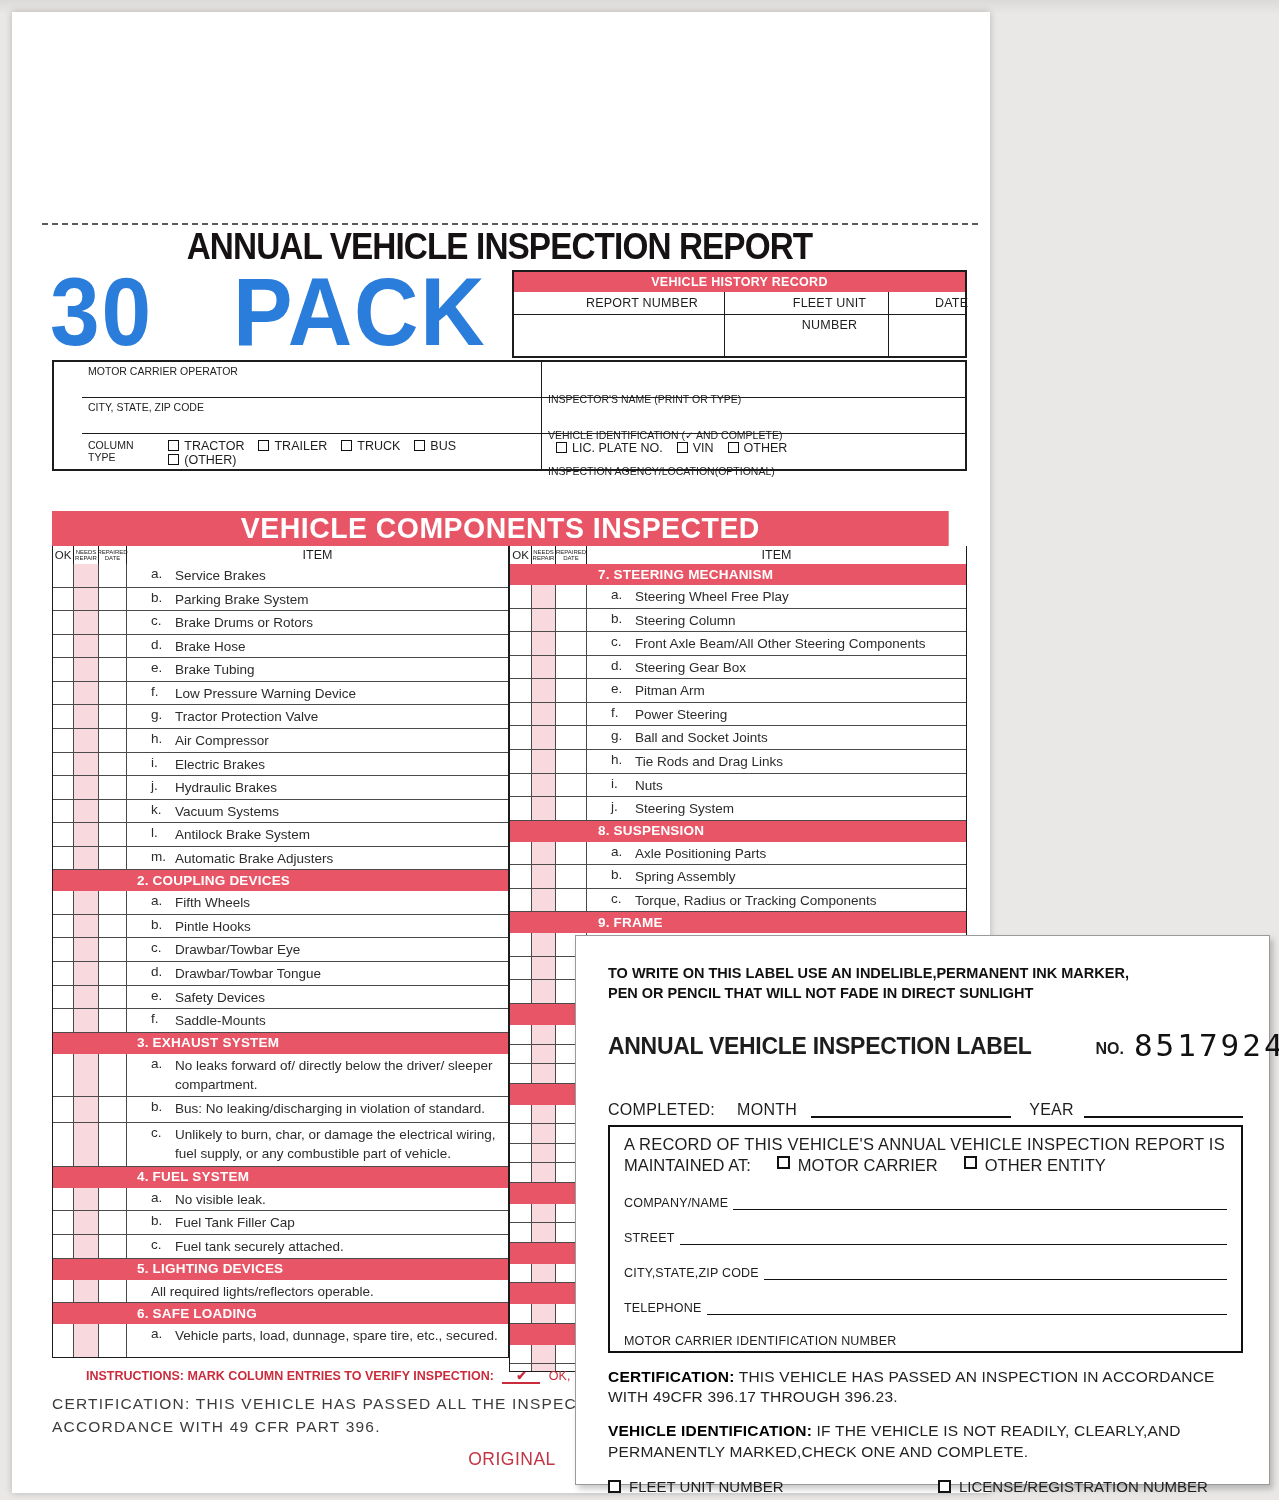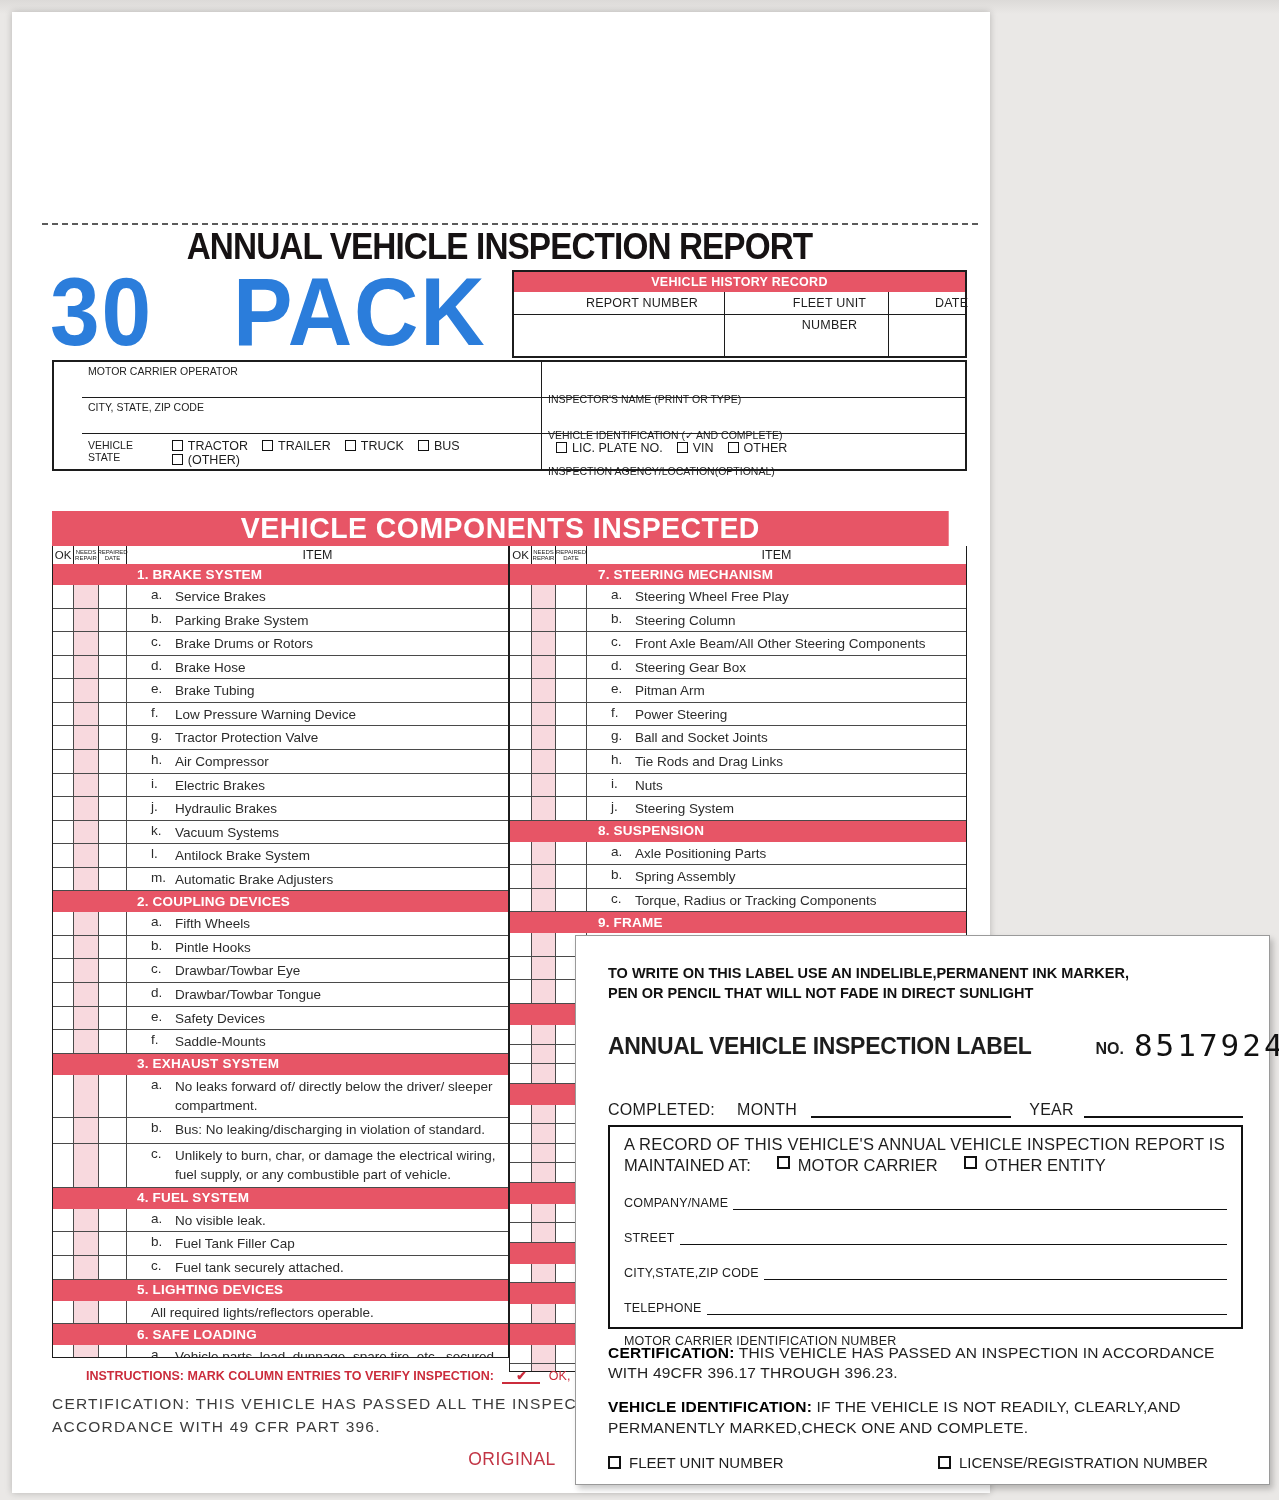--- a/index.html
+++ b/index.html
@@ -109,21 +109,21 @@
   #card-no { font-size:16px; font-weight:bold; margin-left:64px; }
   #card-number { font-family:"DejaVu Sans Mono", monospace; font-size:31px; letter-spacing:3px;
      margin-left:10px; color:#111; transform:translateY(2px); }
   #completed-row { display:flex; align-items:flex-end; margin-top:40px; font-size:16px; letter-spacing:.3px;justify-content:flex-end; }
   #completed-row .w { white-space:nowrap; }
   .fline { border-bottom:2px solid #111; height:14px; }
   #month-line { width:200px; margin:0 12px 1px 14px; }
   #year-line { flex:1; margin:0 0 1px 10px; }
   #completed-row #year-word { margin-left:6px; }
 
-  #record-box { border:2px solid #111; margin-top:6px; height:204px; padding:8px 14px 0 14px; }
+  #record-box { border:2px solid #111; margin-top:6px; height:228px; padding:8px 14px 0 14px; }
   #record-line1 { font-size:16.5px; letter-spacing:.2px; }
   #record-line2 { font-size:16.5px; margin-top:2px; display:flex; }
   #record-line2 .cbx { width:13px; height:13px; margin:0 8px 0 0; border-width:2px; }
   #record-line2 .sp { margin-right:26px; }
   .fieldrow { display:flex; align-items:flex-end; margin-top:21px; }
   .fieldrow .flbl { font-size:12.5px; white-space:nowrap; letter-spacing:.2px; }
   .fieldrow .fline { flex:1; margin-left:5px; border-bottom-width:1.5px; }
   #mcin { font-size:12.5px; margin-top:19px; letter-spacing:.2px; }
 
   .cardpara { font-size:15.5px; line-height:1.3; margin-top:14px; letter-spacing:.2px; color:#222; }
@@ -166,21 +166,21 @@
       </div>
       <div class="irow r3">
         <div class="icell l">CITY, STATE, ZIP CODE</div>
         <div class="icell r">
           <span>VEHICLE IDENTIFICATION (✓ AND COMPLETE)</span>
           <span class="inlineopts" id="vid-opts"><span class="opt"><span class="cbx"></span><span class="optlbl">LIC. PLATE NO.</span></span><span class="opt"><span class="cbx"></span><span class="optlbl">VIN</span></span><span class="opt"><span class="cbx"></span><span class="optlbl">OTHER</span></span></span>
         </div>
       </div>
       <div class="irow r4" id="vtype-row">
         <div class="icell l">
-          <span id="vtype-label">VEHICLE STATE</span>
+          <span id="vtype-label">COLUMN TYPE</span>
           <span class="inlineopts" id="vtype-opts" style="margin-top:2px;"><span class="opt"><span class="cbx"></span><span class="optlbl">TRACTOR</span></span><span class="opt"><span class="cbx"></span><span class="optlbl">TRAILER</span></span><span class="opt"><span class="cbx"></span><span class="optlbl">TRUCK</span></span><span class="opt"><span class="cbx"></span><span class="optlbl">BUS</span></span><span class="opt"><span class="cbx"></span><span class="optlbl">(OTHER)</span></span></span>
         </div>
         <div class="icell r">INSPECTION AGENCY/LOCATION(OPTIONAL)</div>
       </div>
     </div>
 
     <div class="abs" id="comp-banner">VEHICLE COMPONENTS INSPECTED</div>
 
     <div class="abs colhead" id="colhead-left">
       <div class="ch-ok">OK</div>
@@ -189,21 +189,20 @@
       <div class="ch-item">ITEM</div>
     </div>
     <div class="abs colhead" id="colhead-right">
       <div class="ch-ok">OK</div>
       <div class="ch-nr">NEEDS REPAIR</div>
       <div class="ch-rd">REPAIRED DATE</div>
       <div class="ch-item">ITEM</div>
     </div>
 
     <div class="abs ctable" id="table-left">
-        <div class="crow banner">1.  BRAKE SYSTEM</div>
         <div class="crow item-row">
           <div class="ccell c-ok"></div>
           <div class="ccell c-nr"></div>
           <div class="ccell c-rd"></div>
           <div class="ccell c-item">
             <span class="ltr">a.</span>
             <span class="txt">Service Brakes</span>
           </div>
         </div>
         <div class="crow item-row">

